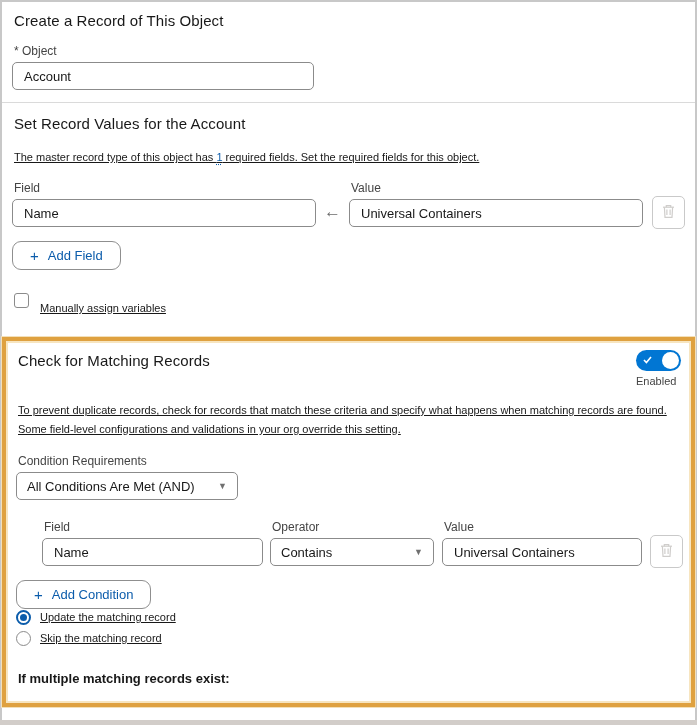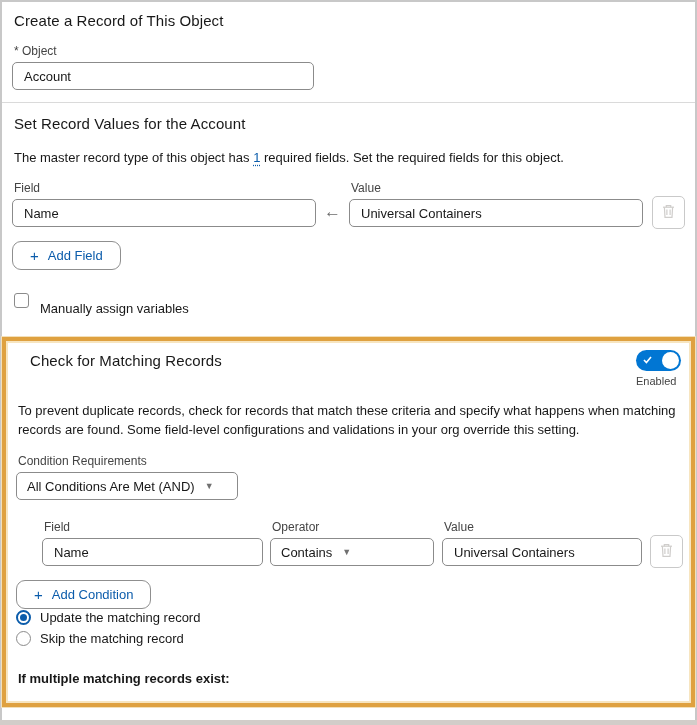--- a/index.html
+++ b/index.html
@@ -8,34 +8,34 @@
   .screen {
     position: relative; width: 697px; height: 725px;
     background: #d2cdc9; overflow: hidden;
   }
   .app {
     position: absolute; top:0; left:0; width:697px; height:720px;
     background:#fff; border:2px solid #c8c8c8; border-bottom:none;
   }
 
   
-  .h-section { font-size:15px; color:#181818; font-weight:400; letter-spacing:.1px;margin-left:12px; }
-  .body-text { font-size:13px; color:#181818; line-height:19px; }
+  .h-section { font-size:15px; color:#181818; font-weight:400; letter-spacing:.1px; }
+  .body-text { font-size:11px; color:#181818; line-height:19px;text-decoration:underline; }
   .field-label { display:block; font-size:12px; color:#444; margin:0 0 4px 2px; }
   .bold-head { font-size:13px; font-weight:bold; color:#181818; }
 
   
   .tbox {
     height:28px; border:1px solid #8b8b8b; border-radius:5px; background:#fff;
     font-family:inherit; font-size:13px; color:#181818; padding:0 11px; width:100%;
   }
   .combobox {
     height:28px; border:1px solid #8b8b8b; border-radius:5px; background:#fff;
     font-size:13px; color:#181818; padding:0 10px; display:flex;
-    align-items:center; cursor:pointer;
+    align-items:center; justify-content:space-between; cursor:pointer;
   }
   .chevron { font-size:9px; color:#707070; margin-left:10px; }
 
   .sec1 { padding:8px 6px 12px 10px; }
   .sec1 .h-section { margin:2px 0 0 2px; }
   .sec1 .field-label { margin-top:15px; }
   .obj-input { width:302px; display:block; }
 
   .divider { border-top:1px solid #dadada; }
 

